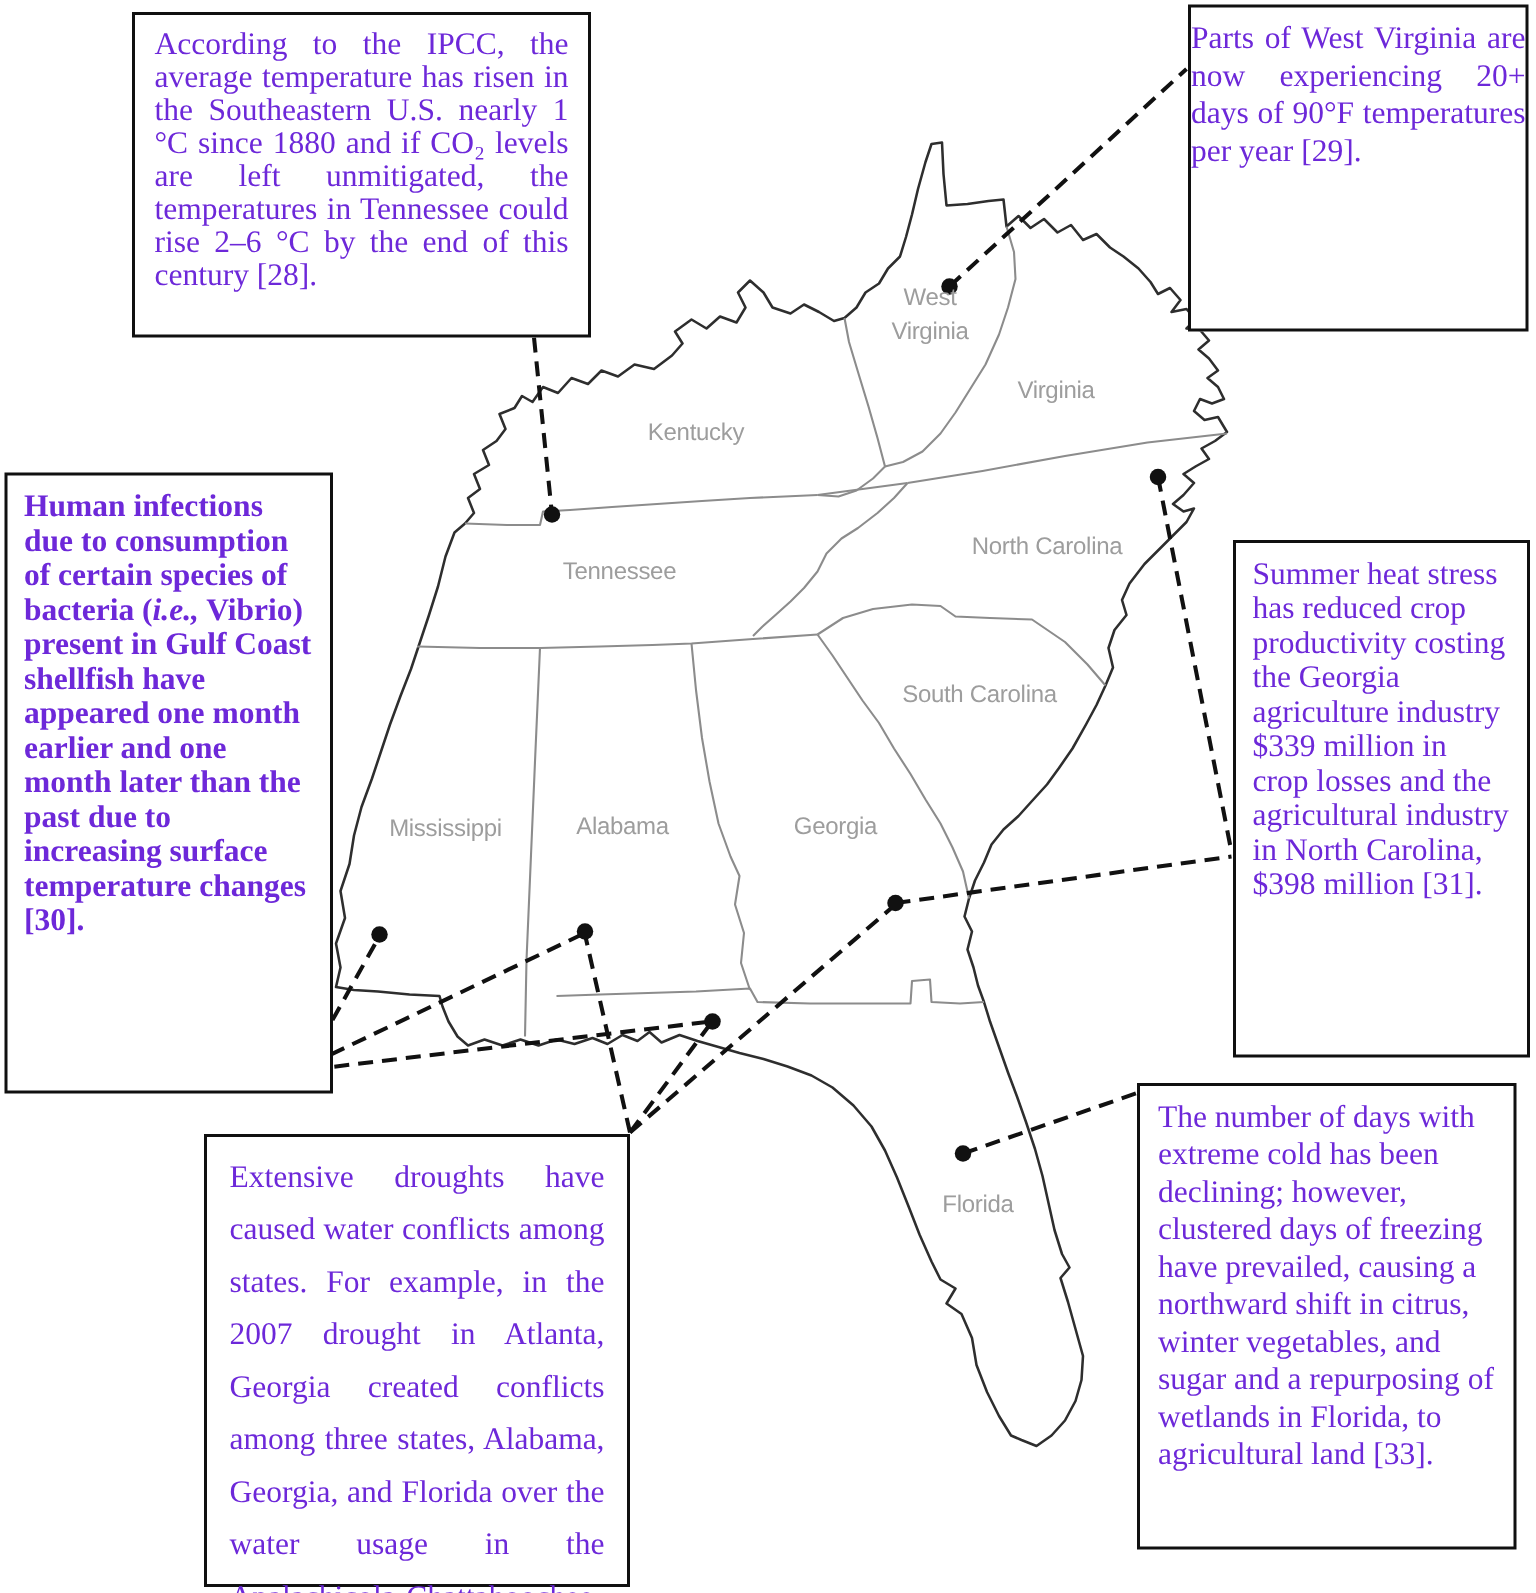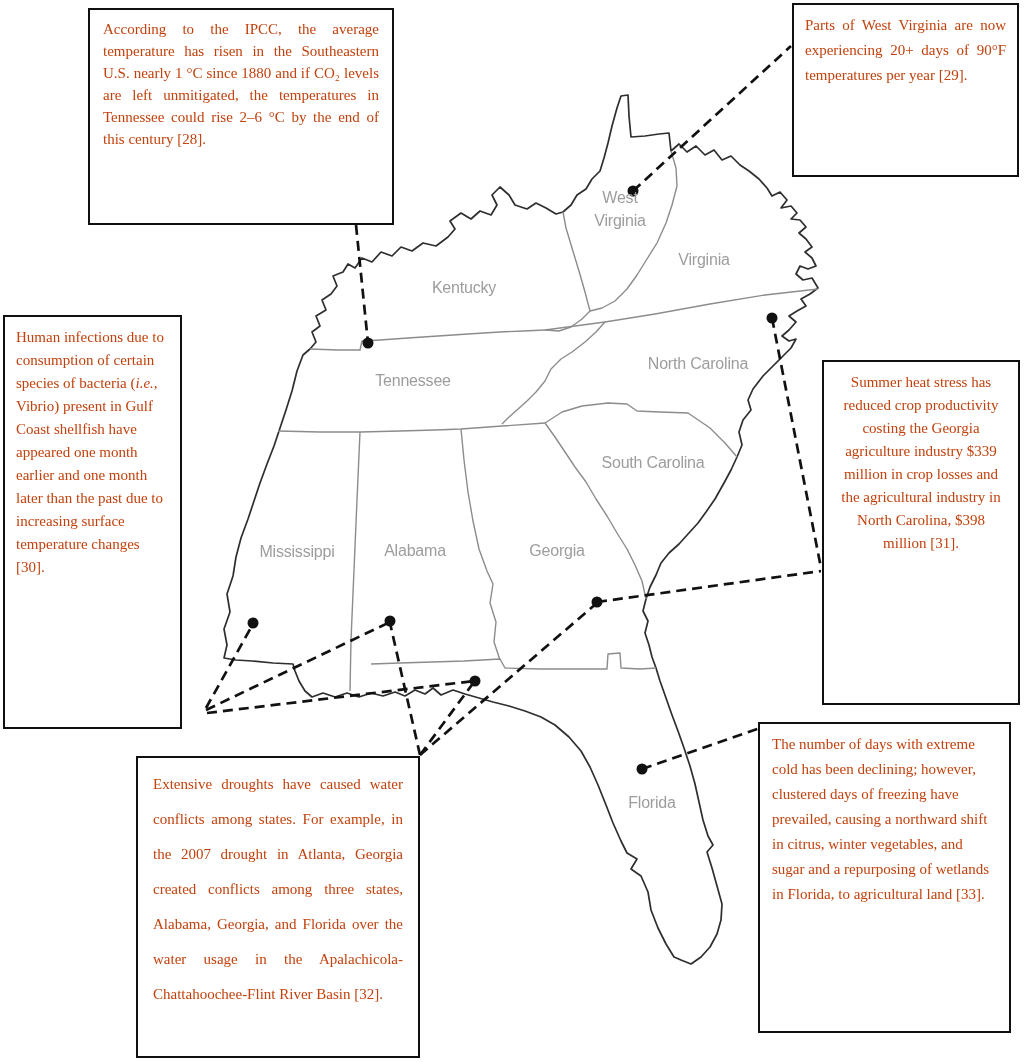--- a/index.html
+++ b/index.html
@@ -6,27 +6,27 @@
   .fig{position:relative;width:1024px;height:1062px;background:#fff;
        font-family:"Liberation Serif",serif;overflow:hidden;}
   .fig svg{position:absolute;left:0;top:0;}
   .state-label{fill:#9d9d9d;font-family:"Liberation Sans",sans-serif;
        font-size:16px;letter-spacing:-0.2px;text-anchor:middle;}
   .outer{fill:#ffffff;stroke:#2e2e2e;stroke-width:1.7;stroke-linejoin:round;}
   .inner{fill:none;stroke:#8c8c8c;stroke-width:1.4;stroke-linejoin:round;}
   .leader{stroke:#111;stroke-width:2.7;stroke-dasharray:10 6;fill:none;}
   .marker{fill:#111;}
   .callout{position:absolute;background:#fff;border:2.5px solid #101010;
-       color:#c2410c;font-size:15px;box-sizing:border-box;}
+       color:#6d28d9;font-size:21px;box-sizing:border-box;}
   .callout p{margin:0;}
   .just{text-align:justify;text-justify:inter-word;}
   #b1{left:88px;top:8px;width:306px;height:217px;padding:8px 13px;line-height:22px;}
-  #b2{left:792px;top:3px;width:227px;height:174px;padding:8px 11px;line-height:25px;}
-  #b3{left:3px;top:315px;width:179px;height:414px;padding:9px 11px;line-height:23px;}
-  #b4{left:822px;top:360px;width:198px;height:345px;padding:9px 11px;line-height:23px;text-align:center;}
+  #b2{left:792px;top:3px;width:227px;height:218px;padding:8px 0;line-height:25px;}
+  #b3{left:3px;top:315px;width:219px;height:414px;padding:9px 11px;line-height:23px;font-weight:bold;}
+  #b4{left:822px;top:360px;width:198px;height:345px;padding:9px 11px;line-height:23px;}
   #b5{left:136px;top:756px;width:284px;height:302px;padding:9px 15px;line-height:35px;}
   #b6{left:758px;top:722px;width:253px;height:311px;padding:8px 12px;line-height:25px;}
 </style>
 </head>
 <body>
 
 <div class="fig">
 
   <svg width="1024" height="1062" viewBox="0 0 1024 1062">
 

